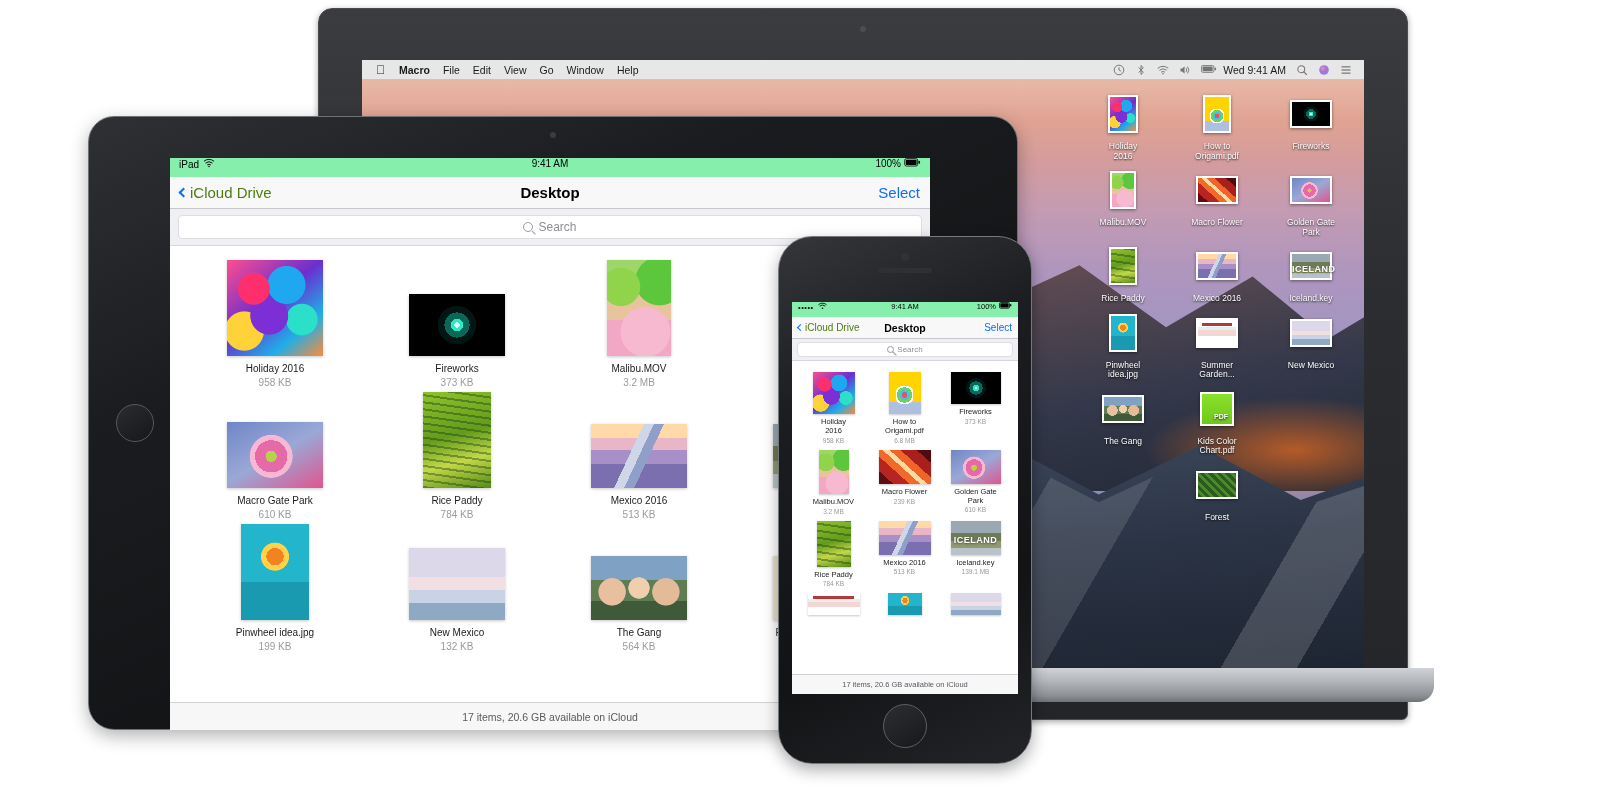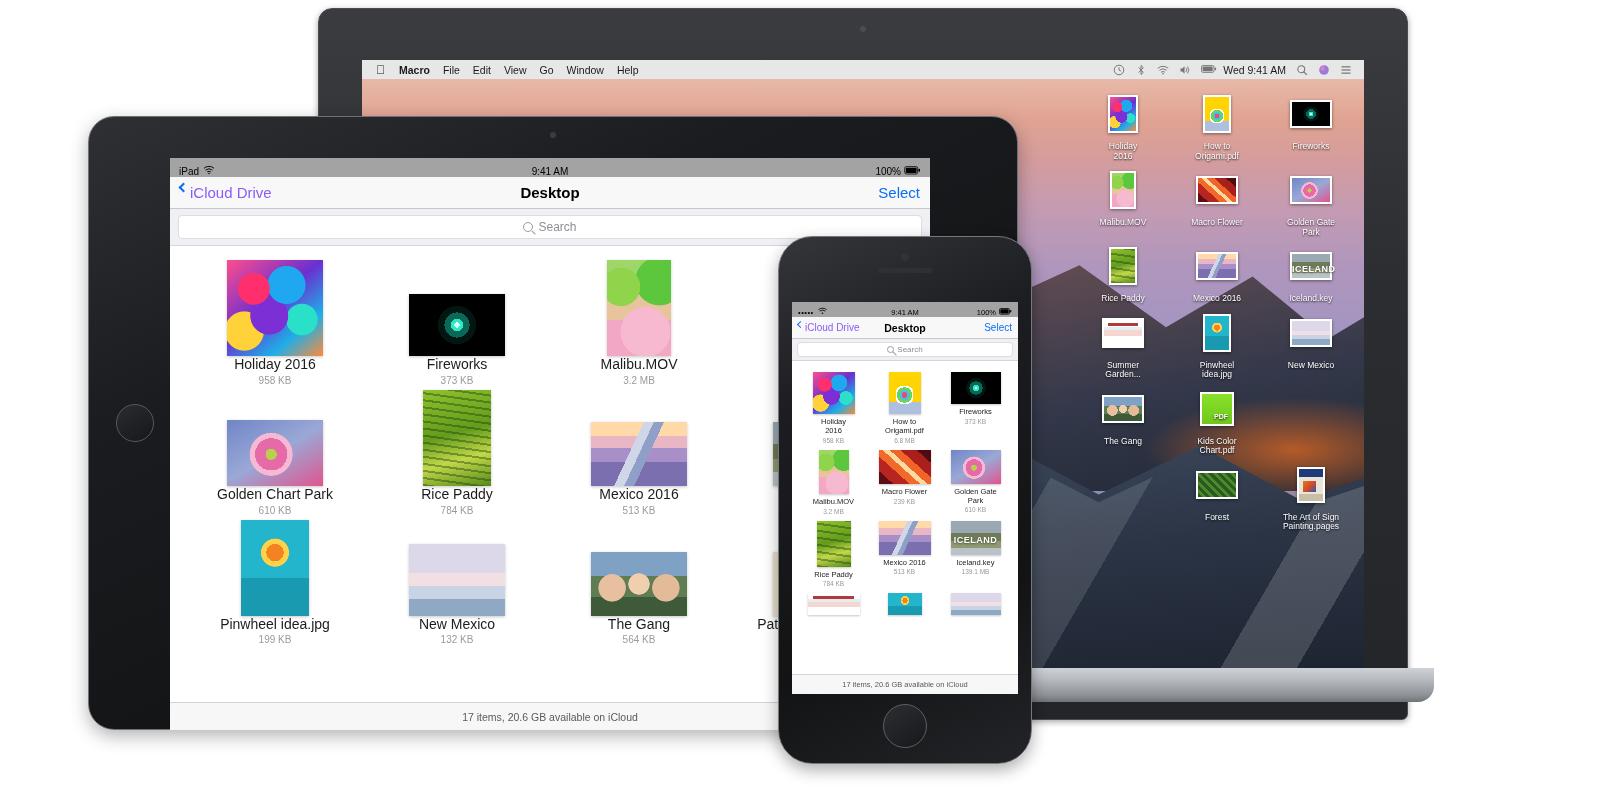--- a/index.html
+++ b/index.html
@@ -125,34 +125,34 @@
   }
   .ipad-home {
     position:absolute; left:28px; top:50%; margin-top:-19px; width:38px; height:38px;
     border-radius:50%; border:1.5px solid #55585c;
     background: linear-gradient(145deg,#2a2c30,#161719);
   }
   .ipad-cam { position:absolute; left:50%; top:16px; margin-left:-3px; width:6px; height:6px;
     border-radius:50%; background:#3a3c40; }
 
   
-  .ios-status { display:flex; align-items:flex-end; height:19px; padding:0 9px;
-    font-size:10px; color:#000; background:#a3a3a3; }
+  .ios-status { display:flex; align-items:flex-start; height:19px; padding:0 9px;
+    font-size:10px; color:#000; background:#86efac; }
   .ios-status .carrier { display:flex; align-items:center; gap:4px; }
   .ios-status .clock { position:absolute; left:0; right:0; text-align:center; font-weight:normal; pointer-events:none; }
   .ios-status .batt { margin-left:auto; display:flex; align-items:center; gap:3px; }
   .statwrap { position:relative; }
 
   
   .ios-nav {
     position:relative; height:32px; background:#f8f8f8;
     border-bottom:.5px solid #c8c7cc;
     display:flex; align-items:center; padding:0 10px;
   }
-  .ios-nav .back { color:#8b5cf6; font-size:15px; display:flex; align-items:flex-start; gap:3px; }
+  .ios-nav .back { color:#4d7c0f; font-size:15px; display:flex; align-items:center; gap:3px; }
   .ios-nav .title { position:absolute; left:0; right:0; text-align:center; font-weight:bold; font-size:15px; color:#000; }
   .ios-nav .act { margin-left:auto; color:#0b6ef5; font-size:15px; z-index:2; }
   .chev { display:inline-block; width:7px; height:7px; border-left:2px solid #0b6ef5;
     border-bottom:2px solid #0b6ef5; transform:rotate(45deg); }
 
   
   .ios-search-wrap { background:#efeff4; padding:6px 8px; border-bottom:.5px solid #d6d6da; }
   .ios-search {
     background:#fff; border-radius:4px; height:24px;
     display:flex; align-items:center; justify-content:center; gap:5px;
@@ -160,21 +160,21 @@
   }
   .mag { width:10px; height:10px; border:1.4px solid #9a9aa0; border-radius:50%; position:relative; display:inline-block; }
   .mag::after { content:''; position:absolute; right:-4px; bottom:-2px; width:5px; height:1.4px;
     background:#9a9aa0; transform:rotate(45deg); }
 
   
   .grid { background:#fff; padding:10px 14px 0; }
   .grow { display:flex; }
   .cell { text-align:center; }
   .cell .thumbbox { display:flex; align-items:flex-end; justify-content:center; }
-  .cell .nm { font-size:14px; color:#1c1c1e; line-height:1.2; }
+  .cell .nm { font-size:10px; color:#1c1c1e; margin-top:7px; line-height:1.2; }
   .cell .sz { font-size:10px; color:#9a9a9f; margin-top:2px; }
 
   .ipad-footer {
     position:absolute; left:0; bottom:0; width:100%; height:28px;
     background:#f7f7f7; border-top:.5px solid #d3d3d7;
     display:flex; align-items:center; justify-content:center;
     font-size:10.5px; color:#5a5a5f;
   }
 
   
@@ -344,29 +344,29 @@
               <div class="dicon">
                 <div class="thumbwrap">
                   <div class="art th a-iceland" style="width: 42px; height: 28px;"></div>
                 </div>
                 <span class="lbl">Iceland.key</span>
               </div>
             </div>
           <div class="dirow" id="mac-r3">
               <div class="dicon">
                 <div class="thumbwrap">
+                  <div class="art th a-pinwheel" style="width: 28px; height: 38px;"></div>
+                </div>
+                <span class="lbl">Pinwheel<br>idea.jpg</span>
+              </div>
+              <div class="dicon">
+                <div class="thumbwrap">
                   <div class="art th a-summer" style="width: 42px; height: 30px;"></div>
                 </div>
                 <span class="lbl">Summer<br>Garden...</span>
-              </div>
-              <div class="dicon">
-                <div class="thumbwrap">
-                  <div class="art th a-pinwheel" style="width: 28px; height: 38px;"></div>
-                </div>
-                <span class="lbl">Pinwheel<br>idea.jpg</span>
               </div>
               <div class="dicon">
                 <div class="thumbwrap">
                   <div class="art th a-newmexico" style="width: 42px; height: 28px;"></div>
                 </div>
                 <span class="lbl">New Mexico</span>
               </div>
             </div>
           <div class="dirow" id="mac-r4">
               <div class="dicon">
@@ -382,26 +382,20 @@
                 <span class="lbl">Kids Color<br>Chart.pdf</span>
               </div>
             </div>
           <div class="dirow" id="mac-r5">
               <div class="dicon"></div>
               <div class="dicon">
                 <div class="thumbwrap">
                   <div class="art th a-forest" style="width: 42px; height: 28px;"></div>
                 </div>
                 <span class="lbl">Forest</span>
-              </div>
-              <div class="dicon">
-                <div class="thumbwrap">
-                  <div class="art th a-signpaint" style="width: 28px; height: 36px;"></div>
-                </div>
-                <span class="lbl">The Art of Sign<br>Painting.pages</span>
               </div>
             </div>
         </div>
 
         <div class="dock">
           <div class="dockico" style="background:radial-gradient(circle at 38% 30%,#fff 0 4%,#f06ad0 5% 52%,#9a4ae0 53%);">
             <span style="position:absolute;left:50%;top:50%;transform:translate(-50%,-55%);color:#fff;font-size:19px;">♫</span>
           </div>
           <div class="dockico" style="background:radial-gradient(circle at 40% 28%,#ffc14a,#f07a12 70%);">
             <span style="position:absolute;left:50%;top:50%;transform:translate(-50%,-50%);color:#fff;font-size:16px;">📖</span>
@@ -560,21 +554,21 @@
               </div>
               <div class="nm">Malibu.MOV</div>
               <div class="sz">3.2 MB</div>
             </div>
           </div>
         <div class="grow" id="ipad-r1">
             <div class="cell" style="width: 182px;">
               <div class="thumbbox" style="height: 100px;">
                 <div class="art a-golden" style="width: 96px; height: 66px; box-shadow: rgba(0, 0, 0, 0.22) 0px 1px 3px;"></div>
               </div>
-              <div class="nm">Golden Chart Park</div>
+              <div class="nm">Macro Gate Park</div>
               <div class="sz">610 KB</div>
             </div>
             <div class="cell" style="width: 182px;">
               <div class="thumbbox" style="height: 100px;">
                 <div class="art a-rice" style="width: 68px; height: 96px; box-shadow: rgba(0, 0, 0, 0.22) 0px 1px 3px;"></div>
               </div>
               <div class="nm">Rice Paddy</div>
               <div class="sz">784 KB</div>
             </div>
             <div class="cell" style="width: 182px;">

